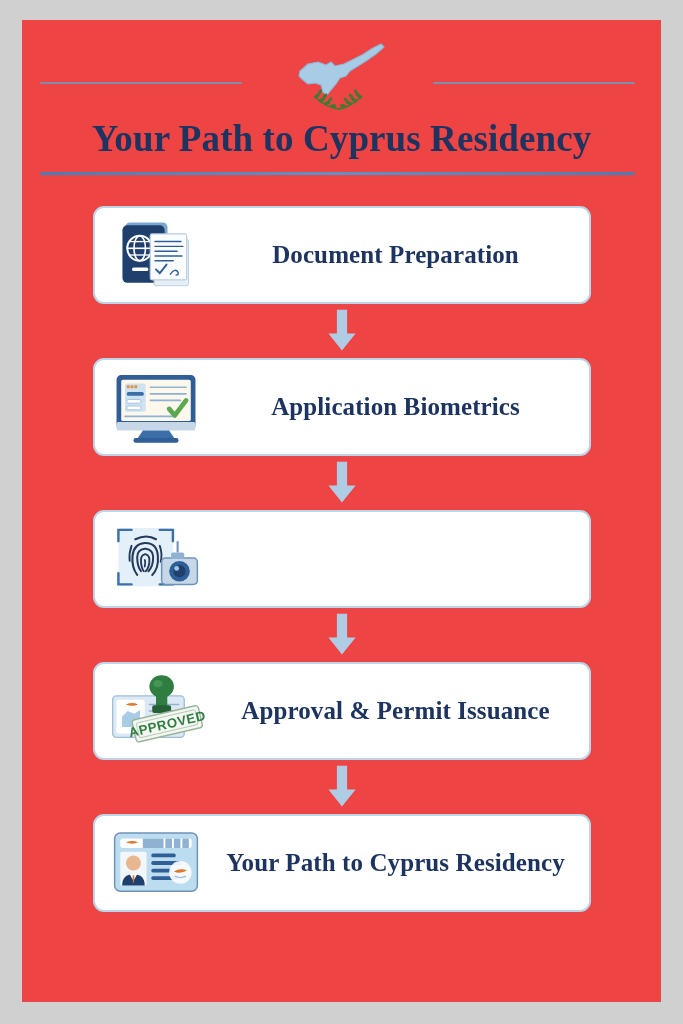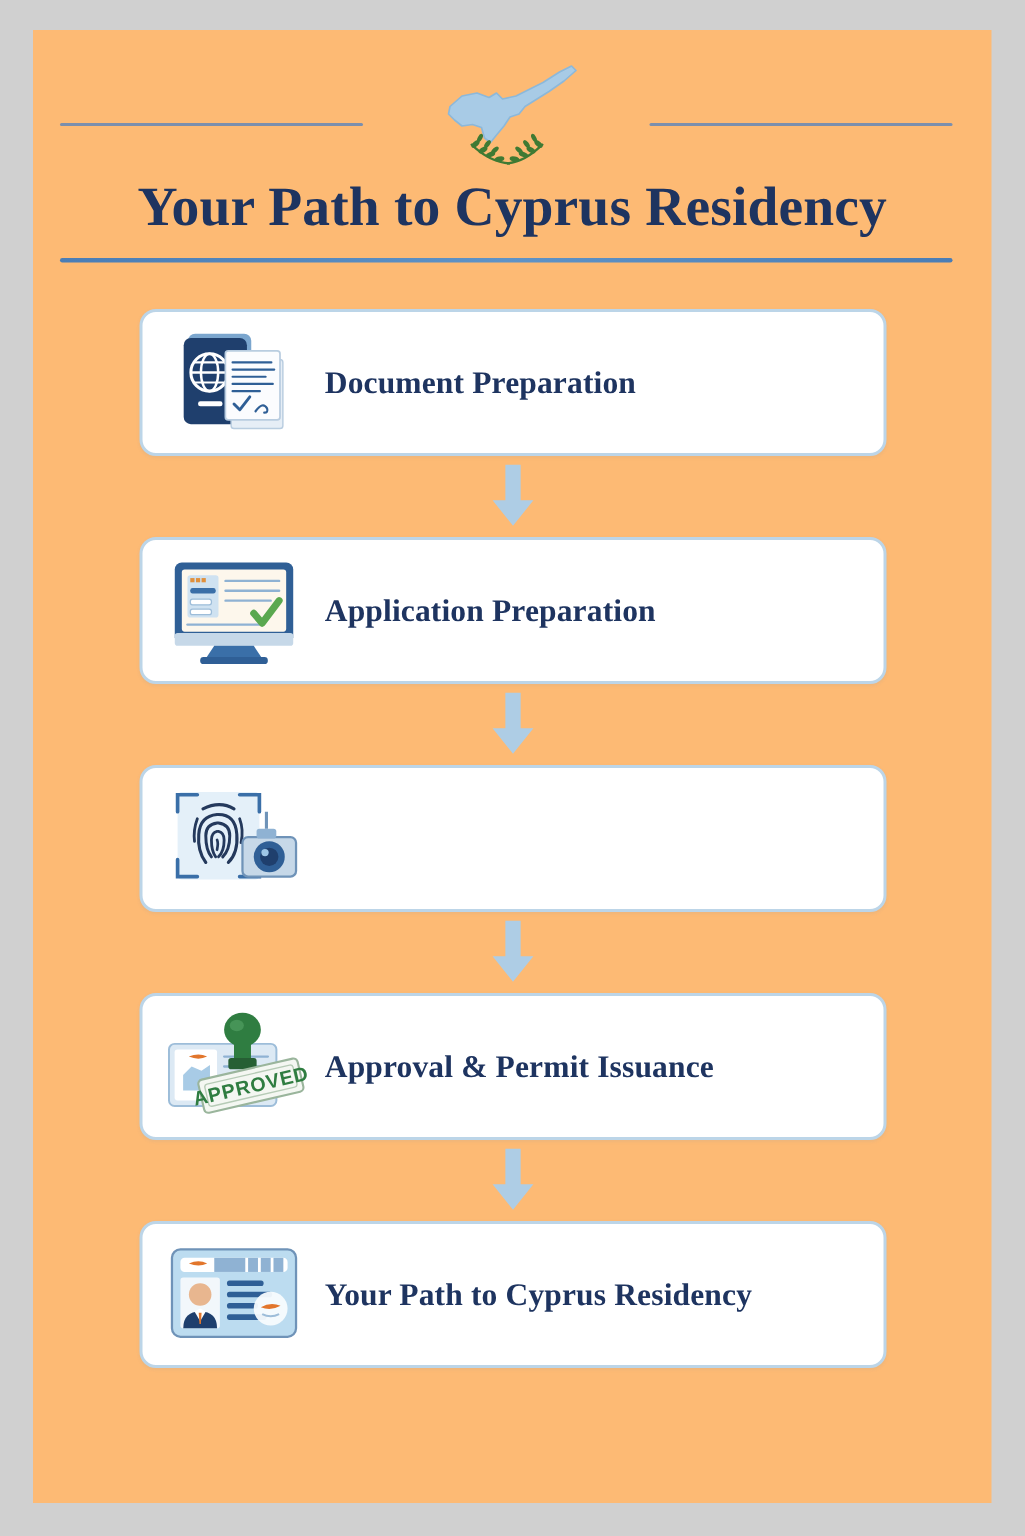--- a/index.html
+++ b/index.html
@@ -19,21 +19,21 @@
     width: 683px;
     height: 1024px;
     background: #d0d0d0;
     box-sizing: border-box;
     padding: 20px 22px 22px 22px;
   }
   .canvas {
     position: relative;
     width: 100%;
     height: 100%;
-    background: #fdba74;
+    background: #ef4444;
     box-sizing: border-box;
     overflow: hidden;
   }
 
   
   .header {
     position: absolute;
     left: 0; top: 0;
     width: 100%;
     height: 164px;
@@ -116,25 +116,26 @@
     height: 88px;
     display: flex;
     align-items: center;
     justify-content: center;
   }
   .card-icon svg { display: block; }
   .card-label {
     flex: 1;
     padding-right: 14px;
     font-family: "Liberation Serif", serif;
-    font-size: 21px;
+    font-size: 25px;
     font-weight: 700;
     color: #1e3460;
     line-height: 30px;
     letter-spacing: 0.1px;
+    text-align: center;
   }
 
   .connector {
     height: 54px;
     display: flex;
     align-items: center;
     justify-content: center;
   }
   .connector svg { display: block; }
 </style>
@@ -244,21 +245,21 @@
               <line x1="44" y1="26" x2="82" y2="26"></line>
               <line x1="44" y1="33" x2="76" y2="33"></line>
               <line x1="17" y1="50" x2="68" y2="50"></line>
             </g>
             <path d="M64,42 l6,7 l12,-16" fill="none" stroke="#5aa84f" stroke-width="5" stroke-linecap="round" stroke-linejoin="round"></path>
             <rect x="8" y="56" width="84" height="9" rx="2" fill="#c6d8e8"></rect>
             <path d="M36,65 h28 l6,9 h-40 Z" fill="#3a6fa8"></path>
             <rect x="26" y="73" width="48" height="5" rx="2.4" fill="#2f5f96"></rect>
           </svg>
         </div>
-        <div class="card-label">Application Preparation</div>
+        <div class="card-label">Application Biometrics</div>
       </div>
       <div class="connector">
         <svg viewBox="0 0 40 50" width="34" height="46">
           <path d="M14,0 H26 V28 H36 L20,48 L4,28 H14 Z" fill="#aecde5"></path>
         </svg>
       </div>
     </div>
 
     <div class="step-wrap">
       <div class="card">

